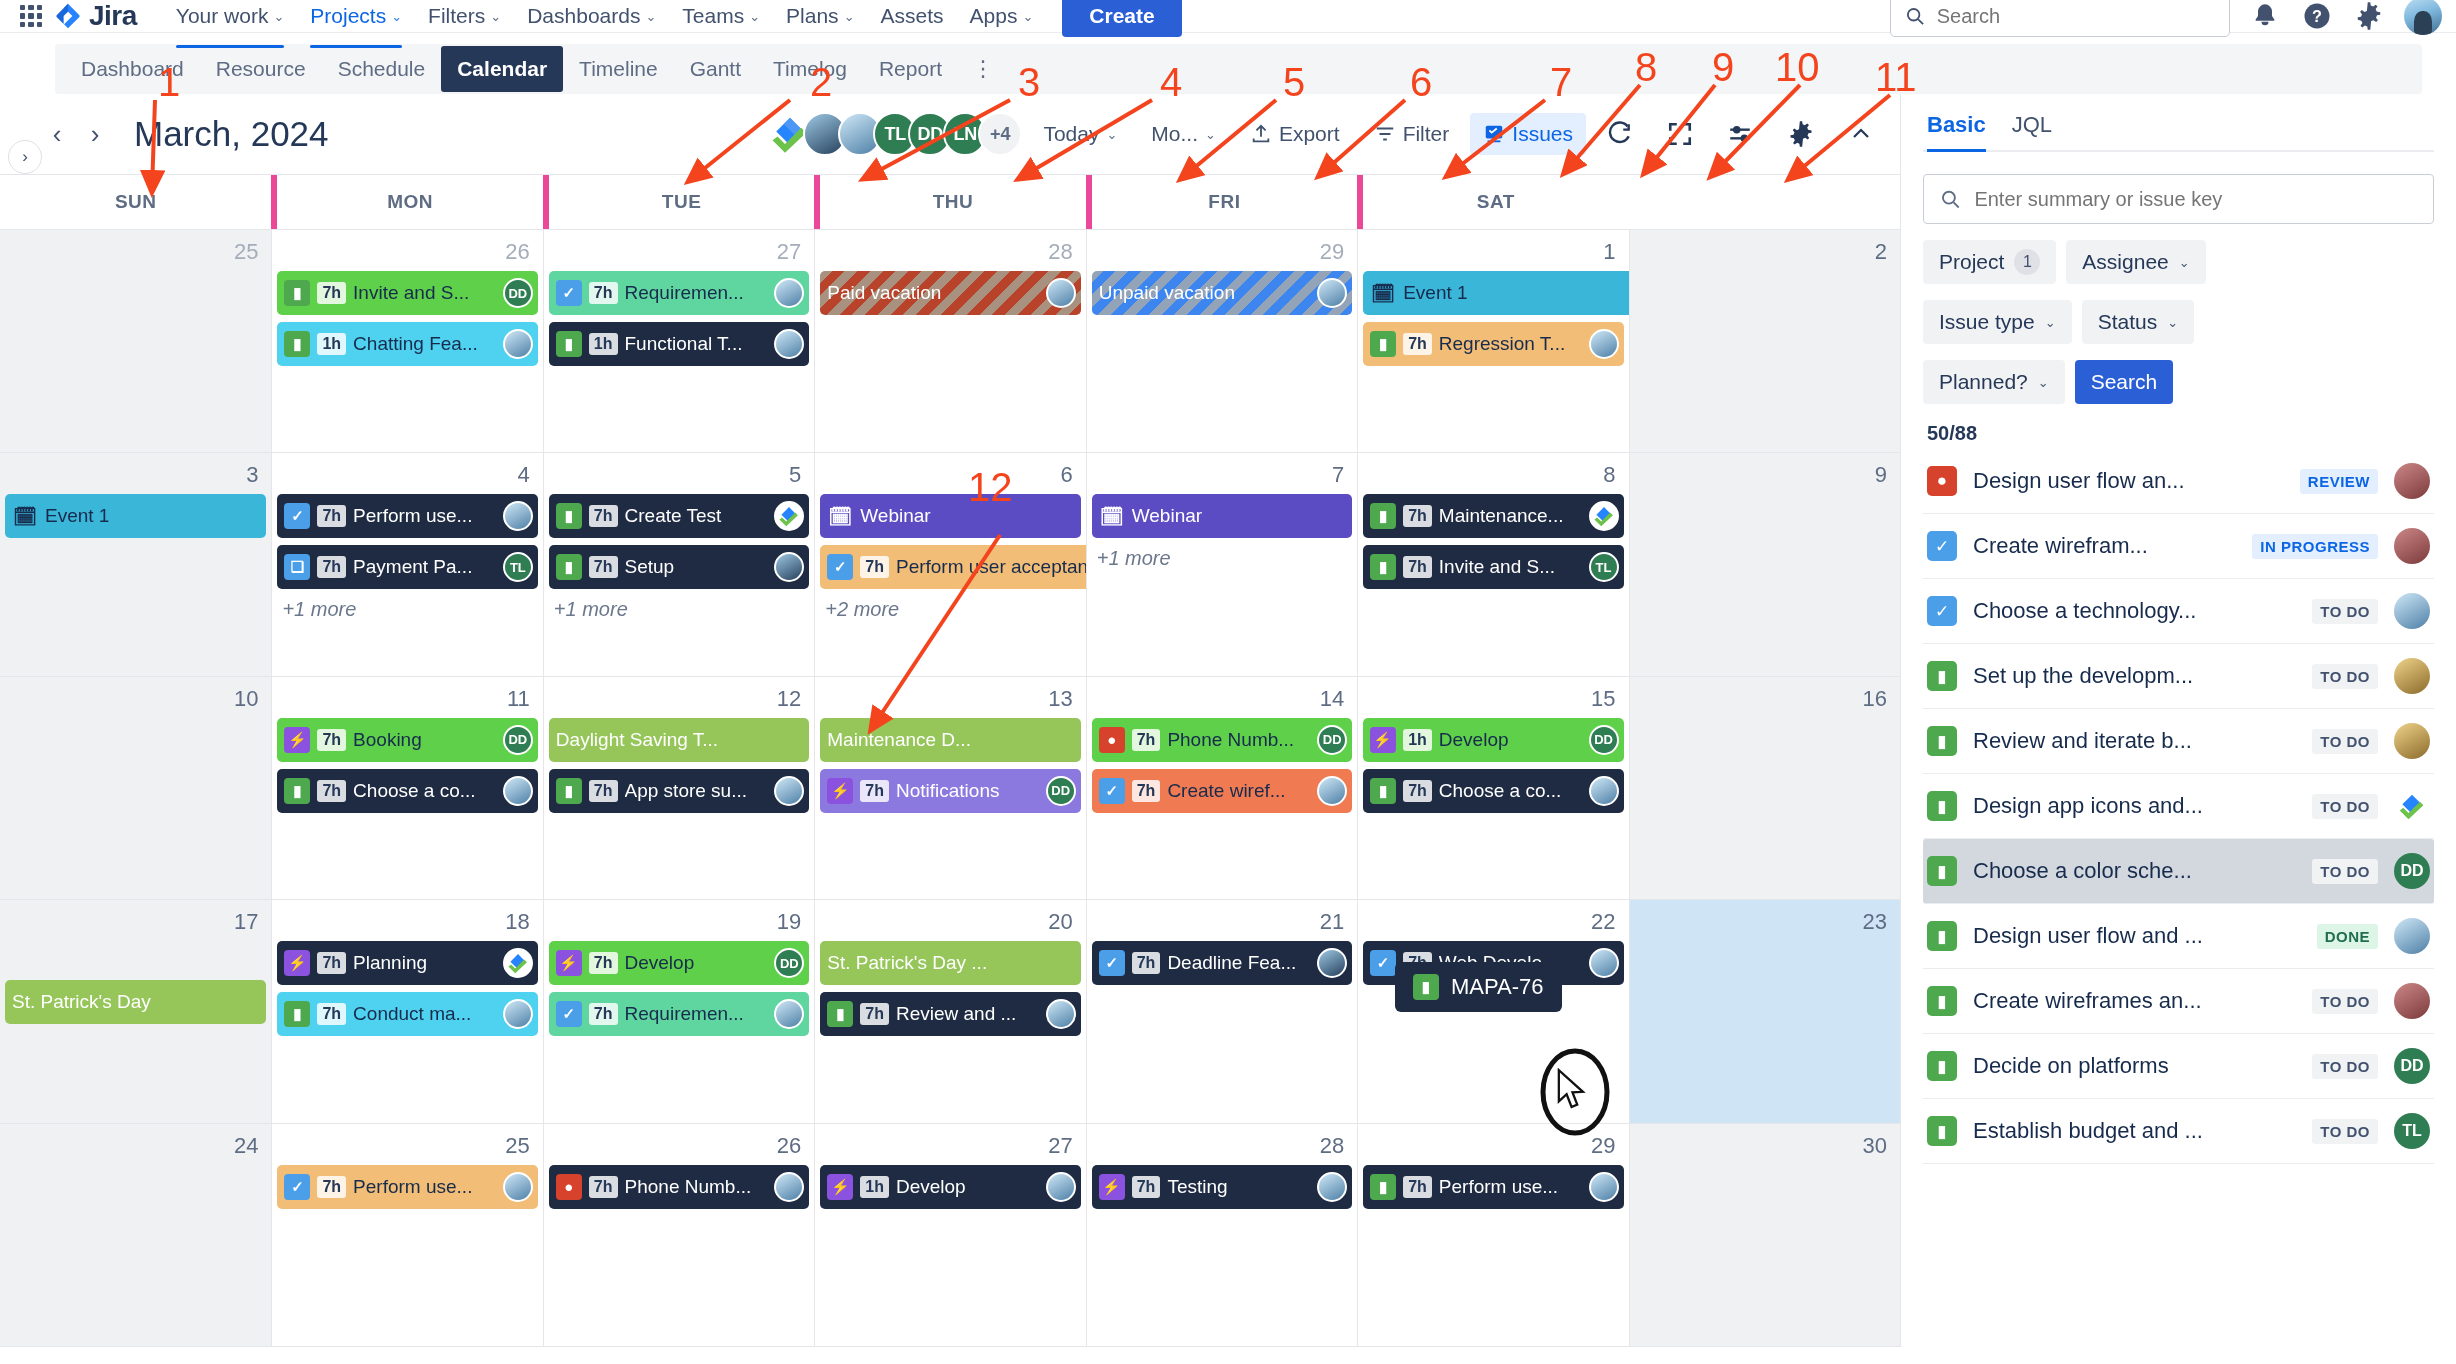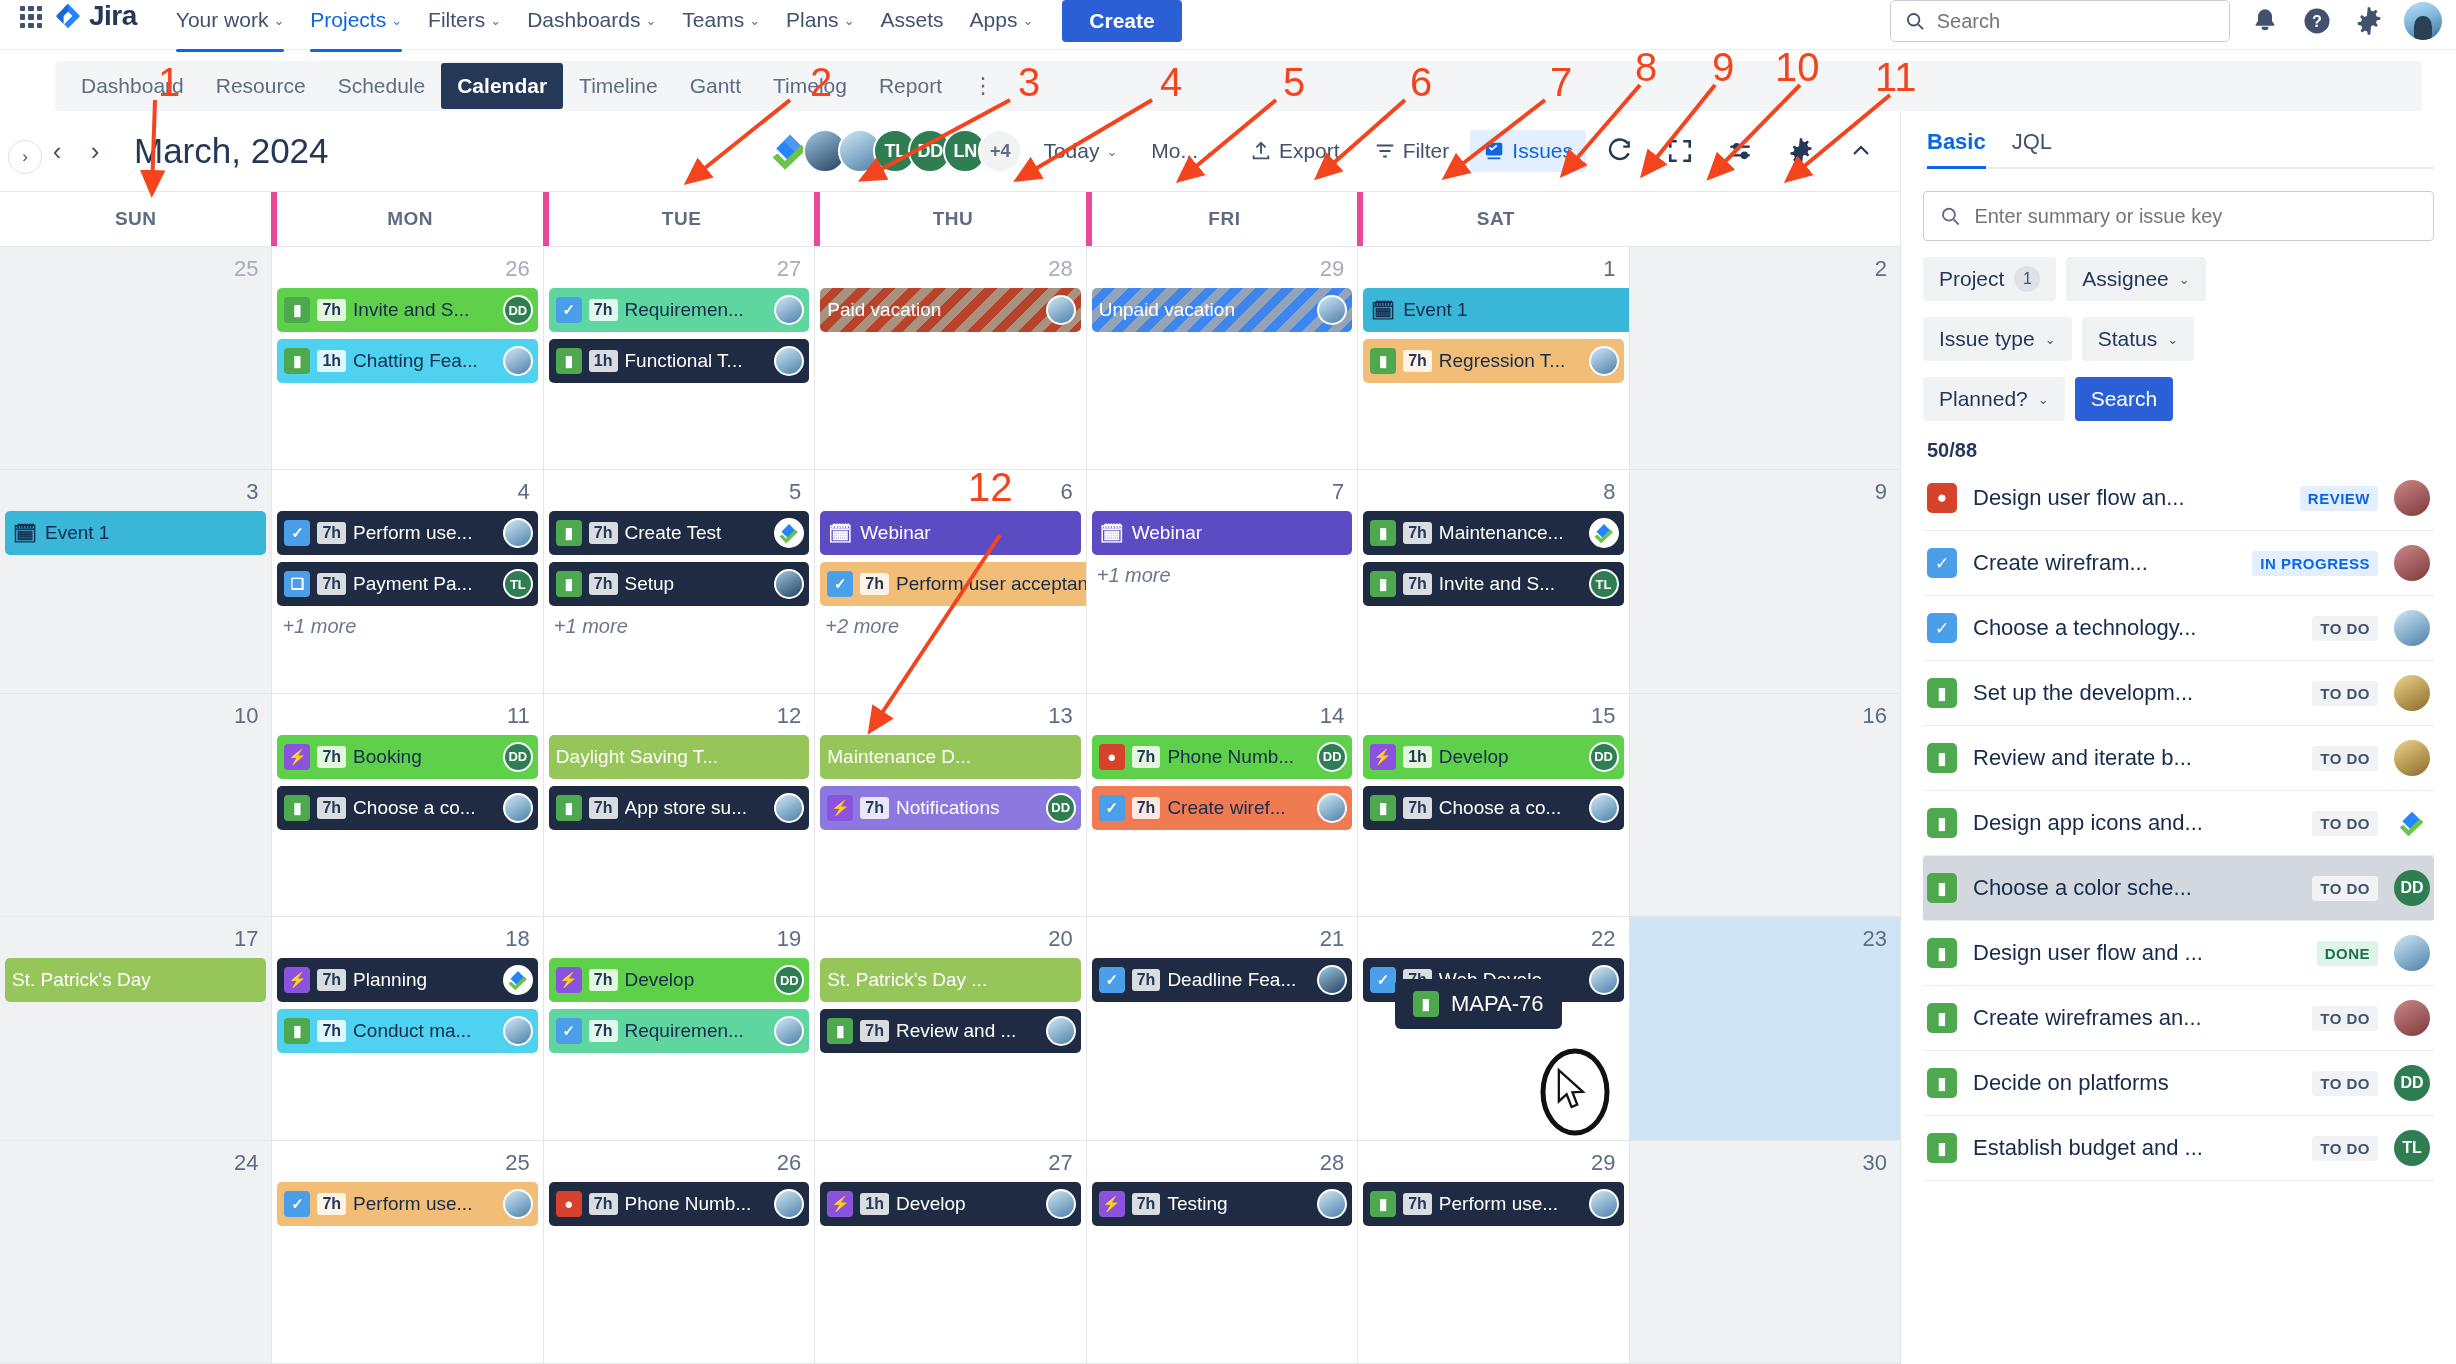--- a/index.html
+++ b/index.html
@@ -2,21 +2,21 @@
 <html><head>
 <meta charset="utf-8">
 <style>
   * { box-sizing: border-box; margin:0; padding:0; }
   html,body {
     width:2456px; height:1364px; overflow:hidden;
     font-family:"Liberation Sans", sans-serif;
     background:#fff; color:#172b4d;
   }
   
-  .topnav{height:50px;display:flex;align-items:flex-start;gap:0;padding:0 14px;border-bottom:1px solid #ebecf0;background:#fff;position:relative;}
+  .topnav{height:33px;display:flex;align-items:center;gap:0;padding:0 14px;border-bottom:1px solid #ebecf0;background:#fff;position:relative;}
   .grid-icon{width:34px;height:34px;display:grid;grid-template-columns:repeat(3,1fr);grid-template-rows:repeat(3,1fr);gap:3px;padding:6px;margin-right:6px;cursor:pointer;}
   .grid-icon i{background:#42526e;border-radius:1px;display:block;}
   .brand{display:flex;align-items:center;gap:7px;margin-right:26px;cursor:pointer;}
   .brand .logo{width:28px;height:28px;}
   .brand .word{font-size:28px;font-weight:700;color:#253858;letter-spacing:-0.5px;}
   .navlink{display:flex;align-items:center;gap:5px;font-size:21px;color:#42526e;padding:8px 13px;border-radius:3px;cursor:pointer;white-space:nowrap;}
   .navlink.active{color:#0c66e4;position:relative;}
   .navlink.active:after{content:"";position:absolute;left:13px;right:13px;bottom:-12px;height:3px;background:#0c66e4;border-radius:2px;}
   .chev{font-size:13px;opacity:.85;}
   .create-btn{background:#2a5fd6;color:#fff;font-size:21px;font-weight:600;padding:9px 27px;border-radius:4px;margin-left:16px;cursor:pointer;}
@@ -546,21 +546,21 @@
               <span class="ava ph2"></span>
             </div>
           </div>
           <div class="daycell dim">
             <div class="dnum">16</div>
           </div>
         </div>
         <div class="week">
           <div class="daycell dim">
             <div class="dnum">17</div>
-            <div class="ev " style="background:#96c65a;color:#ffffff;">
+            <div class="ev " style="background:#96c65a;color:#ffffff;margin-top:39px;">
               <span class="txt">St. Patrick's Day</span>
             </div>
           </div>
           <div class="daycell">
             <div class="dnum">18</div>
             <div class="ev dark " style="background:#1e2b42;color:#ffffff;">
               <span class="itype epic">⚡</span>
               <span class="badge">7h</span>
               <span class="txt">Planning</span>
               <span class="ava jira">

